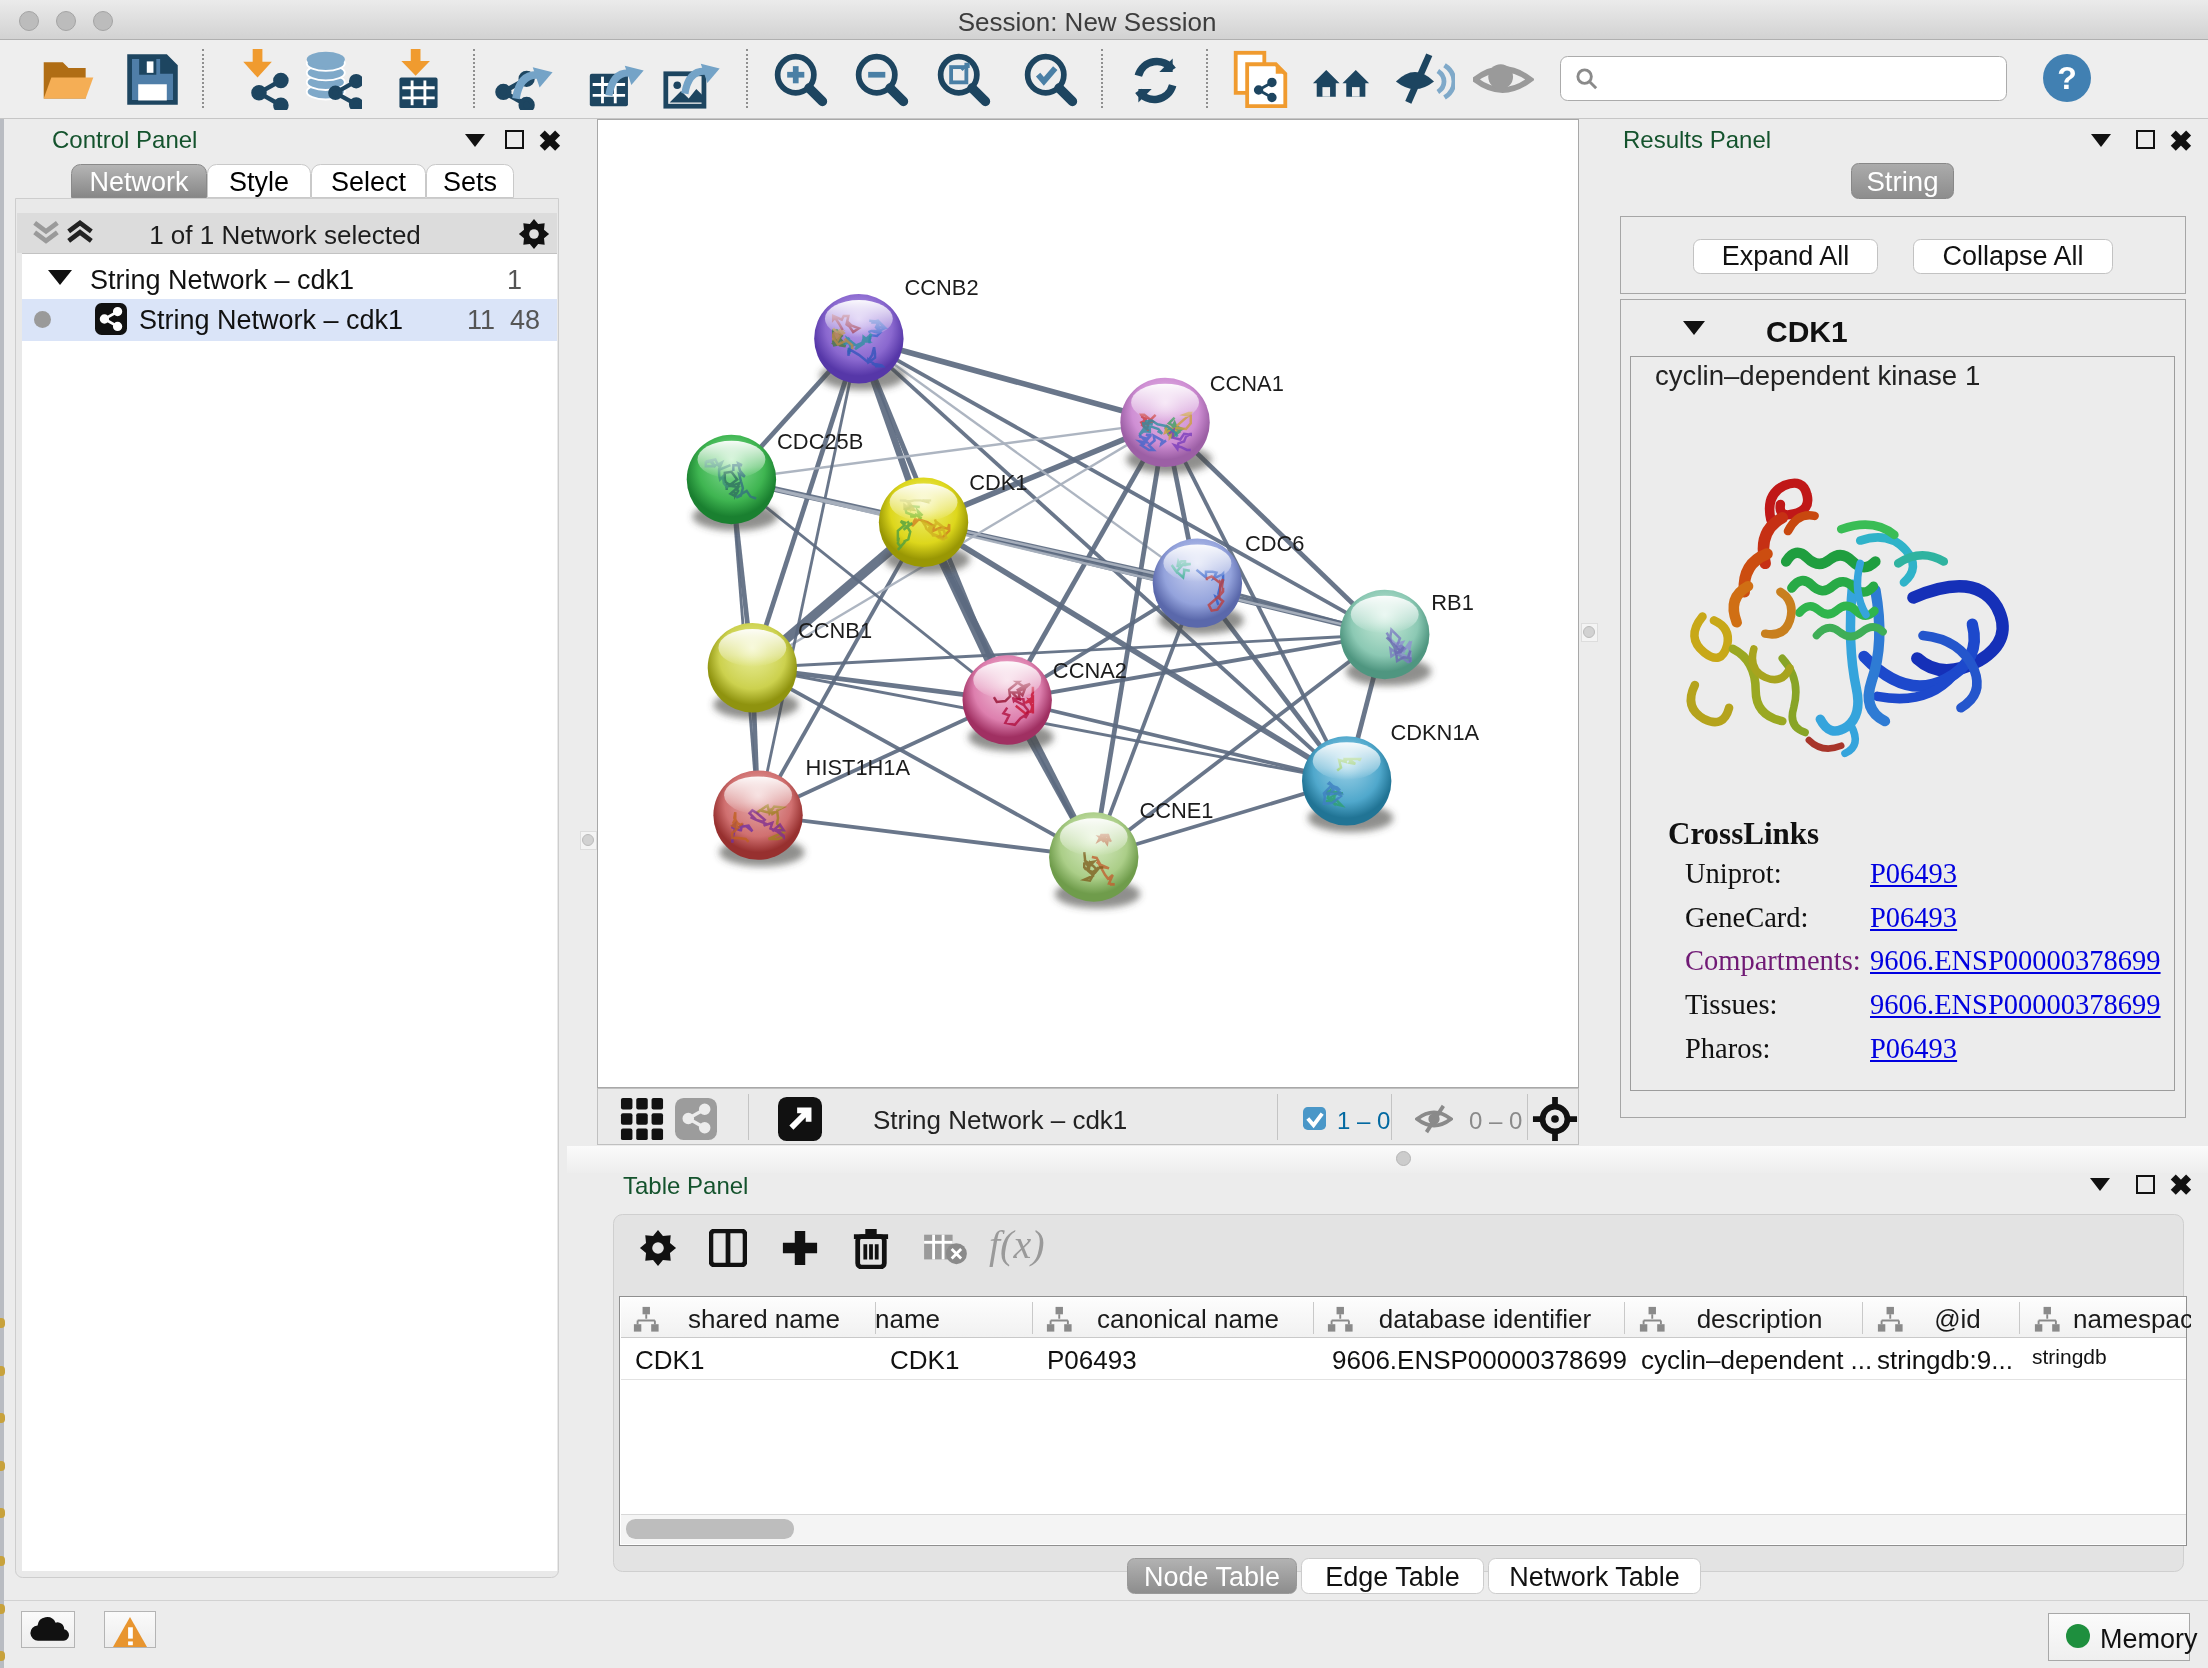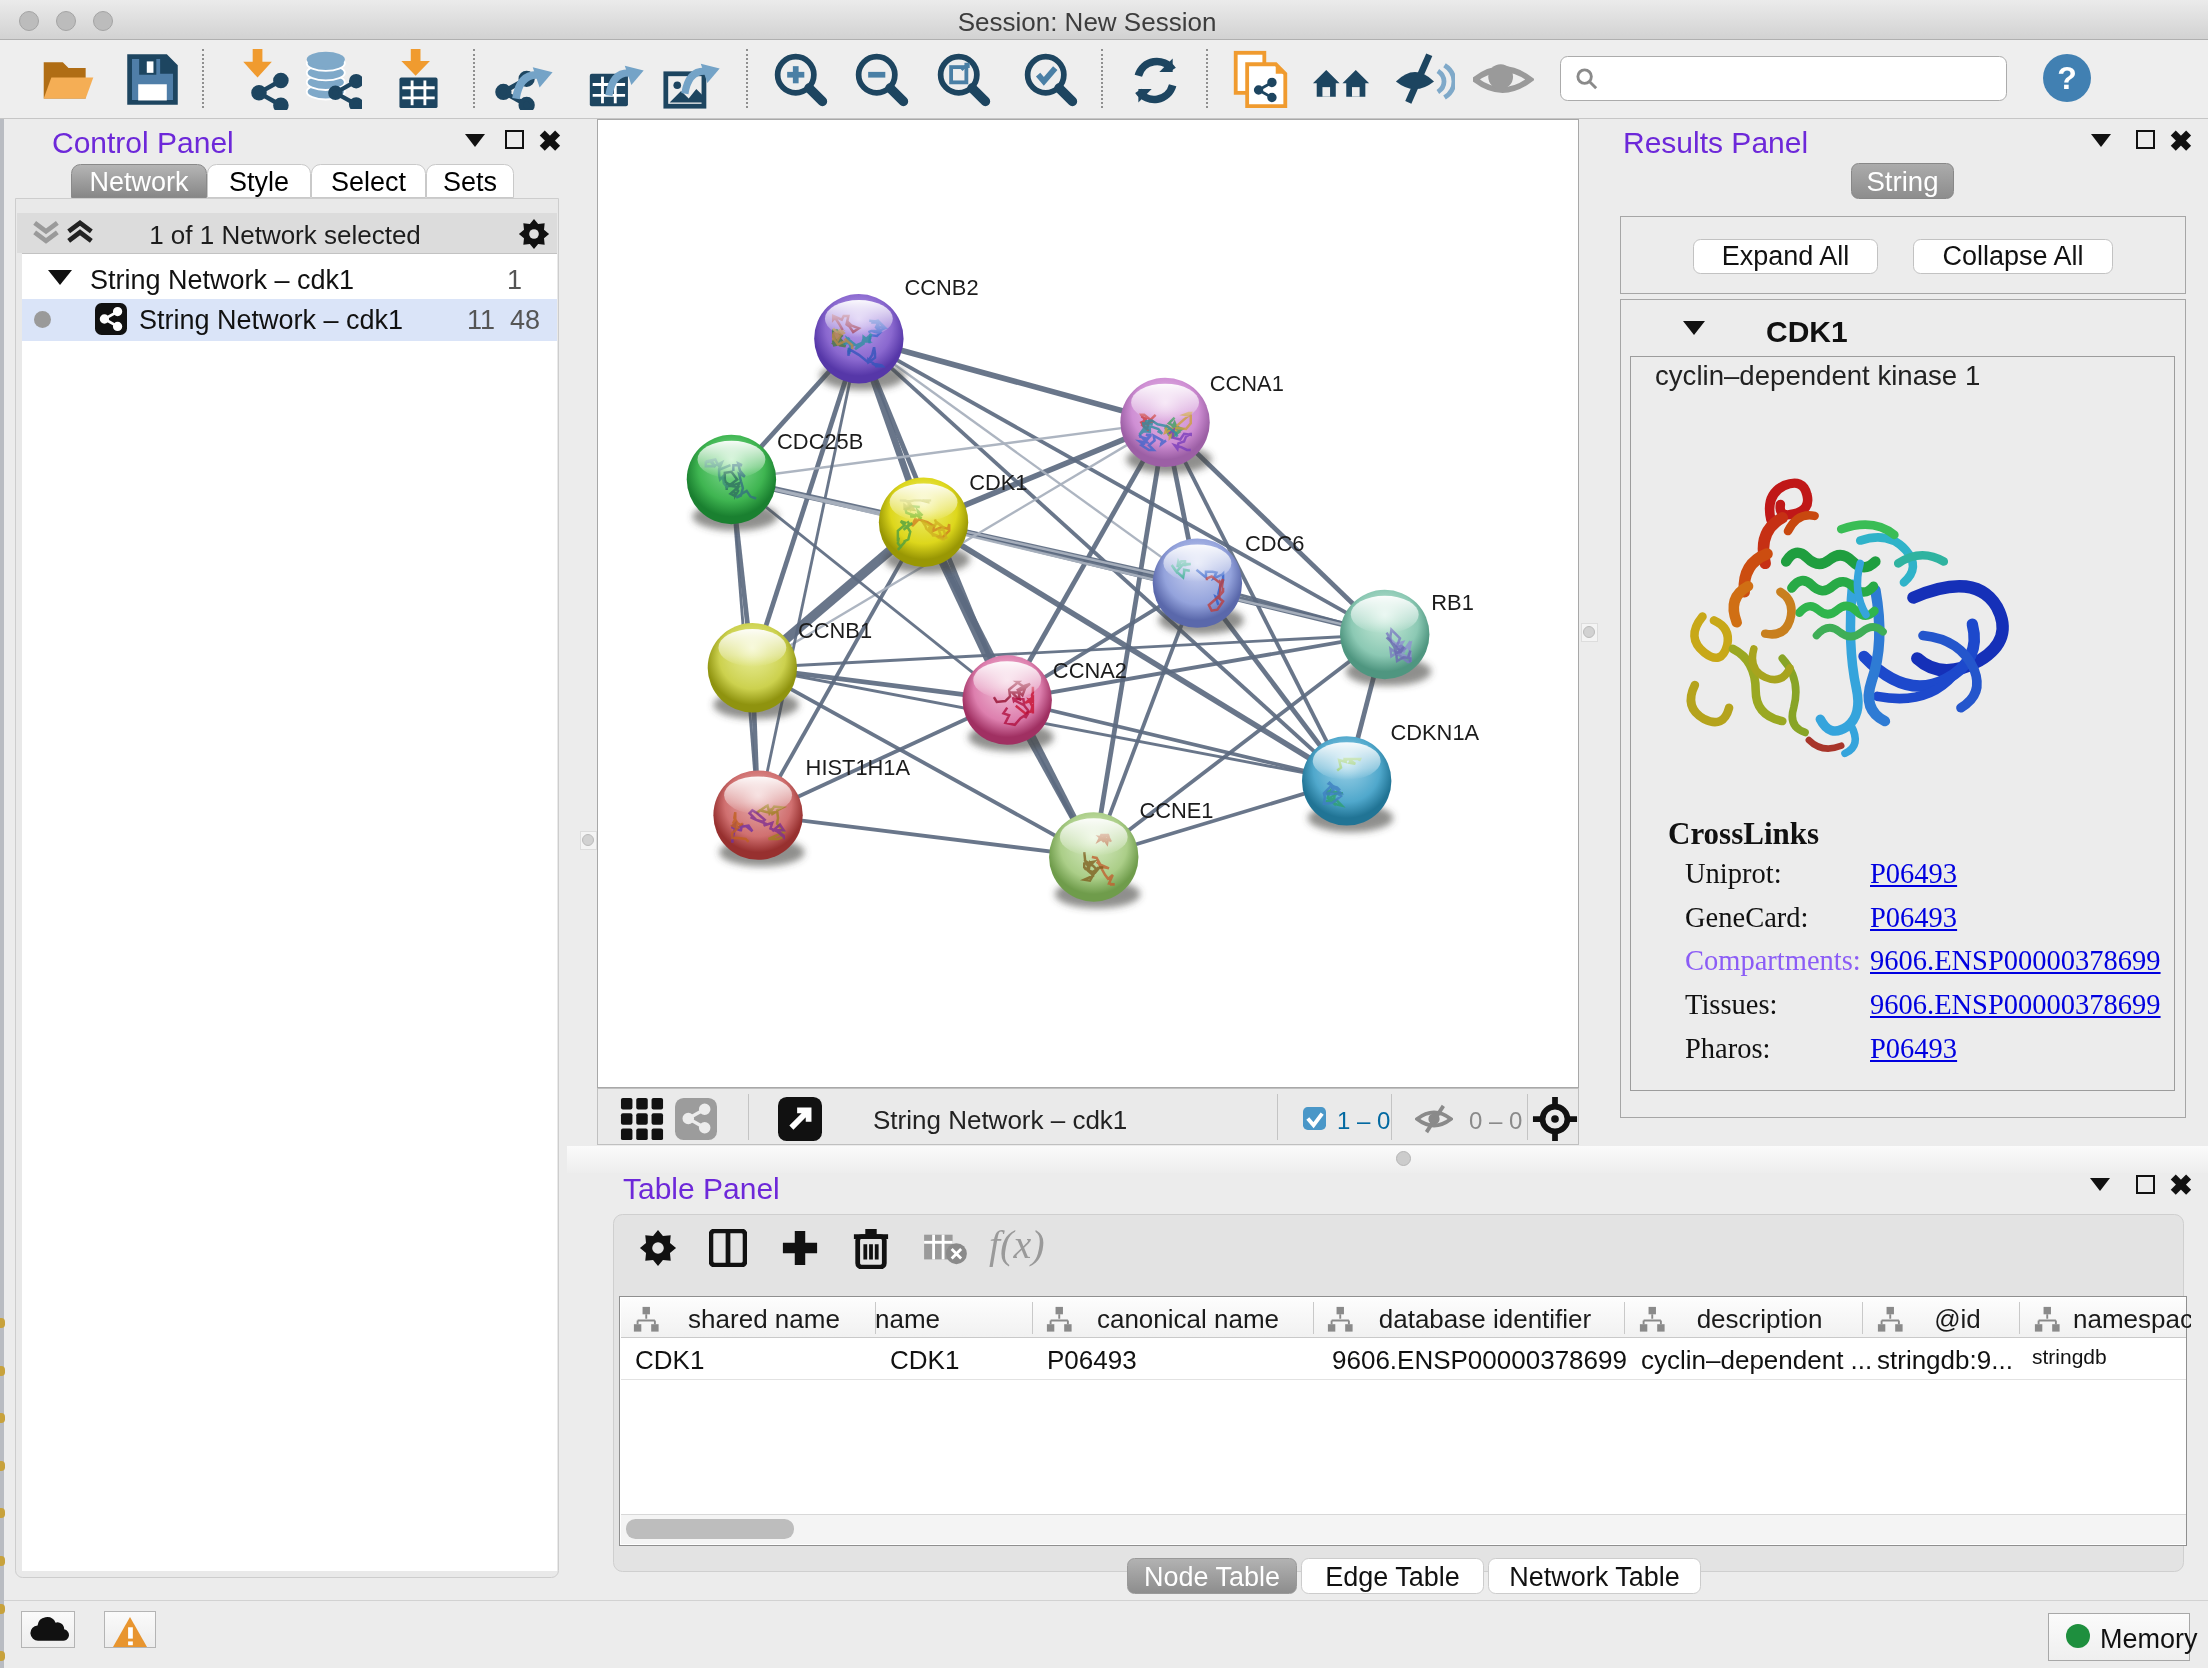--- a/index.html
+++ b/index.html
@@ -1,16 +1,16 @@
 <!DOCTYPE html>
 <html style="font-size:15px"><head><meta charset="utf-8"><style>
 *{margin:0;padding:0;box-sizing:border-box}
 html,body{width:2208px;height:1668px;background:#ececec;font-family:"Liberation Sans",sans-serif;overflow:hidden;position:relative}
 .abs{position:absolute}
-.panel-title{font-size:30px;color:#6d28d9}
+.panel-title{font-size:24px;color:#14532d}
 </style></head><body>
 <div class="abs" style="left:0;top:0;width:2208px;height:40px;background:linear-gradient(#ebebeb,#d2d2d2);border-bottom:1px solid #b0b0b0"></div>
 <div class="abs" style="left:19px;top:10.5px;width:20px;height:20px;border-radius:50%;background:#bcbcbc;border:1px solid #a4a4a4"></div>
 <div class="abs" style="left:56px;top:10.5px;width:20px;height:20px;border-radius:50%;background:#bcbcbc;border:1px solid #a4a4a4"></div>
 <div class="abs" style="left:93px;top:10.5px;width:20px;height:20px;border-radius:50%;background:#bcbcbc;border:1px solid #a4a4a4"></div>
 <div class="abs" style="left:0;top:6.7px;width:2208px;text-align:center;font-size:26px;color:#3d3d3d;padding-right:34px">Session: New Session</div>
 <div class="abs" style="left:0;top:40px;width:2208px;height:79px;background:#eeeeee;border-bottom:1.9px solid #c6c6c6"></div>
 <div class="abs" style="left:202px;top:49px;width:0;height:59px;border-left:2.9px dotted #8f8f8f"></div>
 <div class="abs" style="left:473px;top:49px;width:0;height:59px;border-left:2.9px dotted #8f8f8f"></div>
 <div class="abs" style="left:746px;top:49px;width:0;height:59px;border-left:2.9px dotted #8f8f8f"></div>
@@ -532,21 +532,21 @@
         <path d="M120 86 q10 -20 28 -16" stroke="#c8480f" stroke-width="9"></path>
         <path d="M84 210 q-6 22 12 30 q18 8 26 -10" stroke="#a8a41e" stroke-width="8"></path>
         <path d="M196 120 q-8 30 6 54" stroke="#35a4dc" stroke-width="8"></path>
       </g>
     </svg></div>
 <div class="abs" style="left:1668px;top:816px;font-family:'Liberation Serif',serif;font-size:31px;font-weight:bold;color:#111">CrossLinks</div>
 <div class="abs" style="left:1685px;top:858px;font-family:'Liberation Serif',serif;font-size:28.5px;color:#111">Uniprot:</div>
 <div class="abs" style="left:1870px;top:858px;font-family:'Liberation Serif',serif;font-size:28.5px;color:#0000e0;text-decoration:underline;white-space:nowrap">P06493</div>
 <div class="abs" style="left:1685px;top:902px;font-family:'Liberation Serif',serif;font-size:28.5px;color:#111">GeneCard:</div>
 <div class="abs" style="left:1870px;top:902px;font-family:'Liberation Serif',serif;font-size:28.5px;color:#0000e0;text-decoration:underline;white-space:nowrap">P06493</div>
-<div class="abs" style="left:1685px;top:945px;font-family:'Liberation Serif',serif;font-size:28.5px;color:#8b5cf6">Compartments:</div>
+<div class="abs" style="left:1685px;top:945px;font-family:'Liberation Serif',serif;font-size:28.5px;color:#701a75">Compartments:</div>
 <div class="abs" style="left:1870px;top:945px;font-family:'Liberation Serif',serif;font-size:28.5px;color:#0000e0;text-decoration:underline;white-space:nowrap">9606.ENSP00000378699</div>
 <div class="abs" style="left:1685px;top:989px;font-family:'Liberation Serif',serif;font-size:28.5px;color:#111">Tissues:</div>
 <div class="abs" style="left:1870px;top:989px;font-family:'Liberation Serif',serif;font-size:28.5px;color:#0000e0;text-decoration:underline;white-space:nowrap">9606.ENSP00000378699</div>
 <div class="abs" style="left:1685px;top:1033px;font-family:'Liberation Serif',serif;font-size:28.5px;color:#111">Pharos:</div>
 <div class="abs" style="left:1870px;top:1033px;font-family:'Liberation Serif',serif;font-size:28.5px;color:#0000e0;text-decoration:underline;white-space:nowrap">P06493</div>
 <div class="abs panel-title" style="left:623px;top:1172px">Table Panel</div>
 <div class="abs" style="left:2090px;top:1178px;width:0;height:0;border-left:10.5px solid transparent;border-right:10.5px solid transparent;border-top:13.3px solid #111"></div>
 <div class="abs" style="left:2136px;top:1175px;width:19px;height:19px;border:2.9px solid #111"></div>
 <div class="abs" style="left:2169px;top:1169px;font-size:28.5px;font-weight:bold;color:#111">✖</div>
 <div class="abs" style="left:613px;top:1214px;width:1571px;height:358px;background:#e3e3e3;border:1px solid #cfcfcf;border-radius:9.5px"></div>

